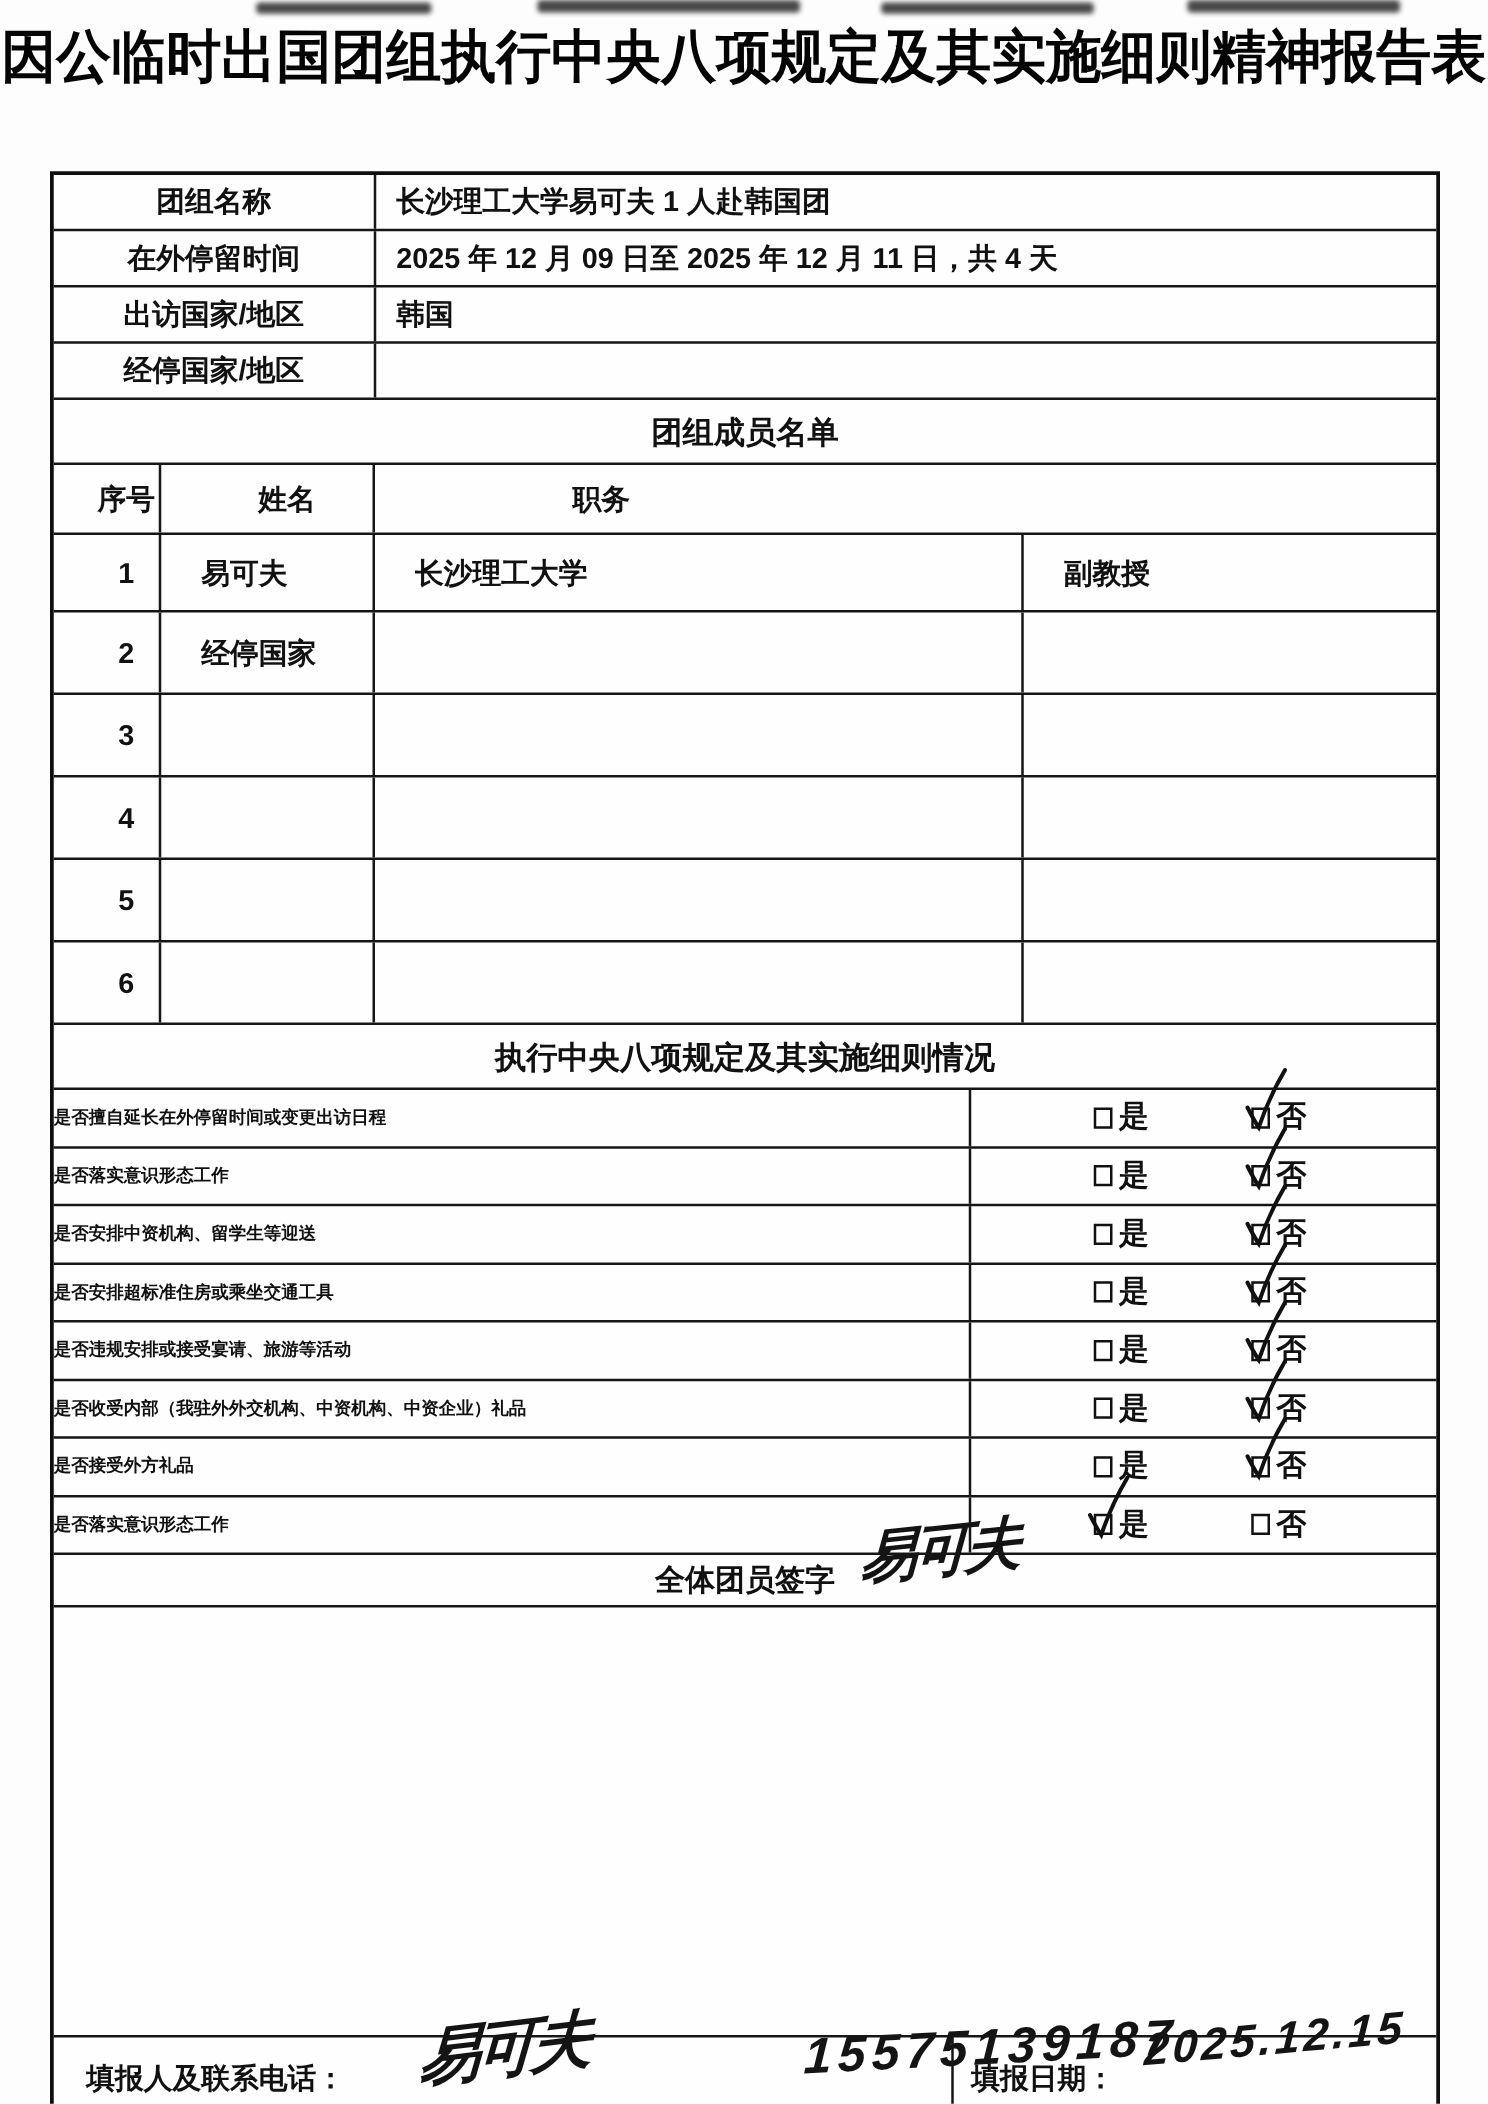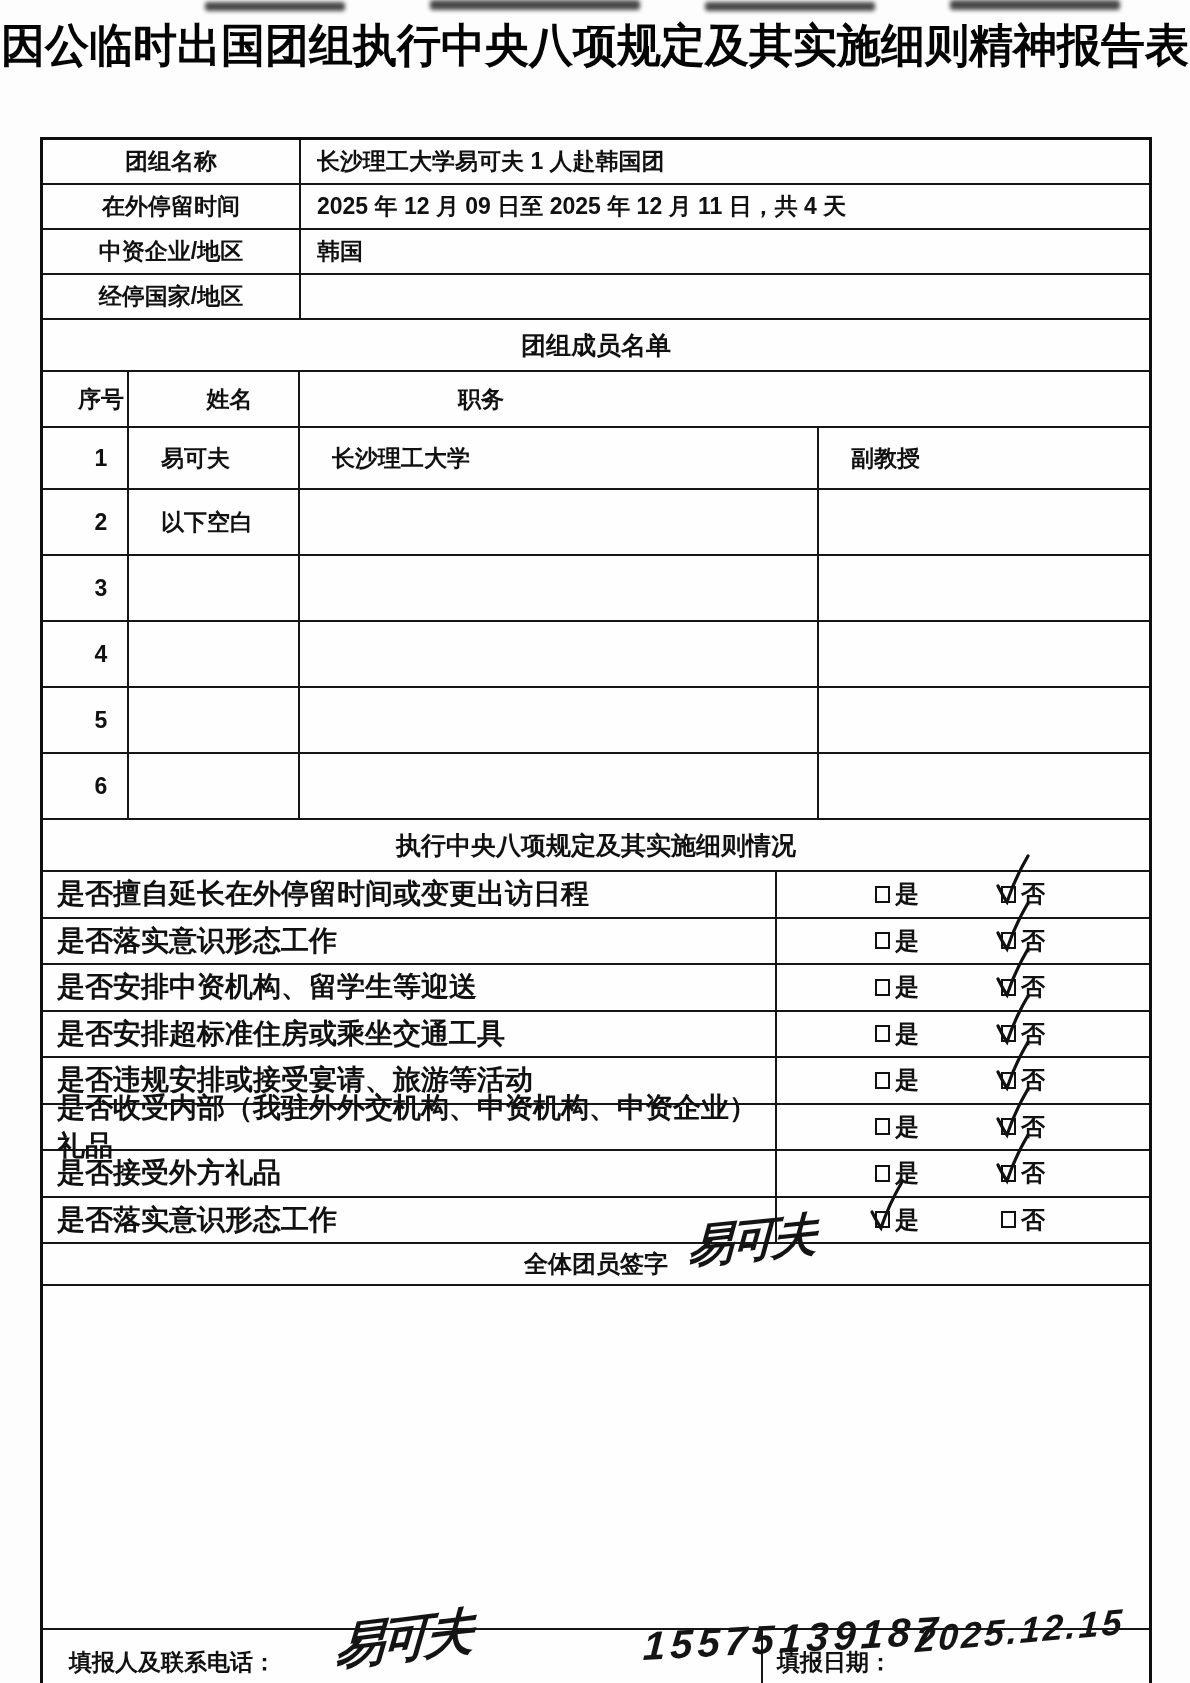--- a/index.html
+++ b/index.html
@@ -38,21 +38,21 @@
   
   .m-head{height:56px;}
   .m-row1{height:62px;}
   .m-row{height:66px;}
   .col-no{width:86px;}
   .col-name{width:171px;}
   .col-org{flex:1;}
   .col-title{width:330px;}
   
   .q-row{height:46.5px;}
-  .q-text{flex:1;padding-left:14px;font-size:28px;font-weight:700;}
+  .q-text{flex:1;font-size:14px;font-weight:700;}
   .q-right{width:372px;position:relative;}
   .chk{position:absolute;display:flex;align-items:center;gap:5px;top:50%;transform:translateY(-50%);}
   .chk-yes{left:98px;}
   .chk-no{left:224px;}
   .box{width:15px;height:17px;border:2px solid #111;box-sizing:border-box;background:#fff;}
   .chk .lbl{font-size:24px;font-weight:700;line-height:1;}
   .tick{position:absolute;left:-10px;top:-30px;width:42px;height:58px;display:none;pointer-events:none;}
   .tick.show{display:block;}
   
   .sig-row{height:42px;position:relative;justify-content:center;align-items:center;}
@@ -84,21 +84,21 @@
 
   <div class="row info-row">
     <div class="cell cbr info-label">团组名称</div>
     <div class="cell info-value">长沙理工大学易可夫 1 人赴韩国团</div>
   </div>
   <div class="row info-row">
     <div class="cell cbr info-label">在外停留时间</div>
     <div class="cell info-value">2025 年 12 月 09 日至 2025 年 12 月 11 日，共 4 天</div>
   </div>
   <div class="row info-row">
-    <div class="cell cbr info-label">中资企业/地区</div>
+    <div class="cell cbr info-label">出访国家/地区</div>
     <div class="cell info-value">韩国</div>
   </div>
   <div class="row info-row">
     <div class="cell cbr info-label">经停国家/地区</div>
     <div class="cell info-value"></div>
   </div>
 
   <div class="row section-head">团组成员名单</div>
 
   <div class="row m-head">
@@ -108,21 +108,21 @@
   </div>
 
   <div class="row m-row1">
     <div class="cell cbr center b22 col-no">1</div>
     <div class="cell cbr padl b22 col-name">易可夫</div>
     <div class="cell cbr padl b22 col-org">长沙理工大学</div>
     <div class="cell padl b22 col-title">副教授</div>
   </div>
   <div class="row m-row">
     <div class="cell cbr center b22 col-no">2</div>
-    <div class="cell cbr padl b22 col-name">以下空白</div>
+    <div class="cell cbr padl b22 col-name">经停国家</div>
     <div class="cell cbr padl b22 col-org"></div>
     <div class="cell padl b22 col-title"></div>
   </div>
   <div class="row m-row">
     <div class="cell cbr center b22 col-no">3</div>
     <div class="cell cbr padl b22 col-name"></div>
     <div class="cell cbr padl b22 col-org"></div>
     <div class="cell padl b22 col-title"></div>
   </div>
   <div class="row m-row">

